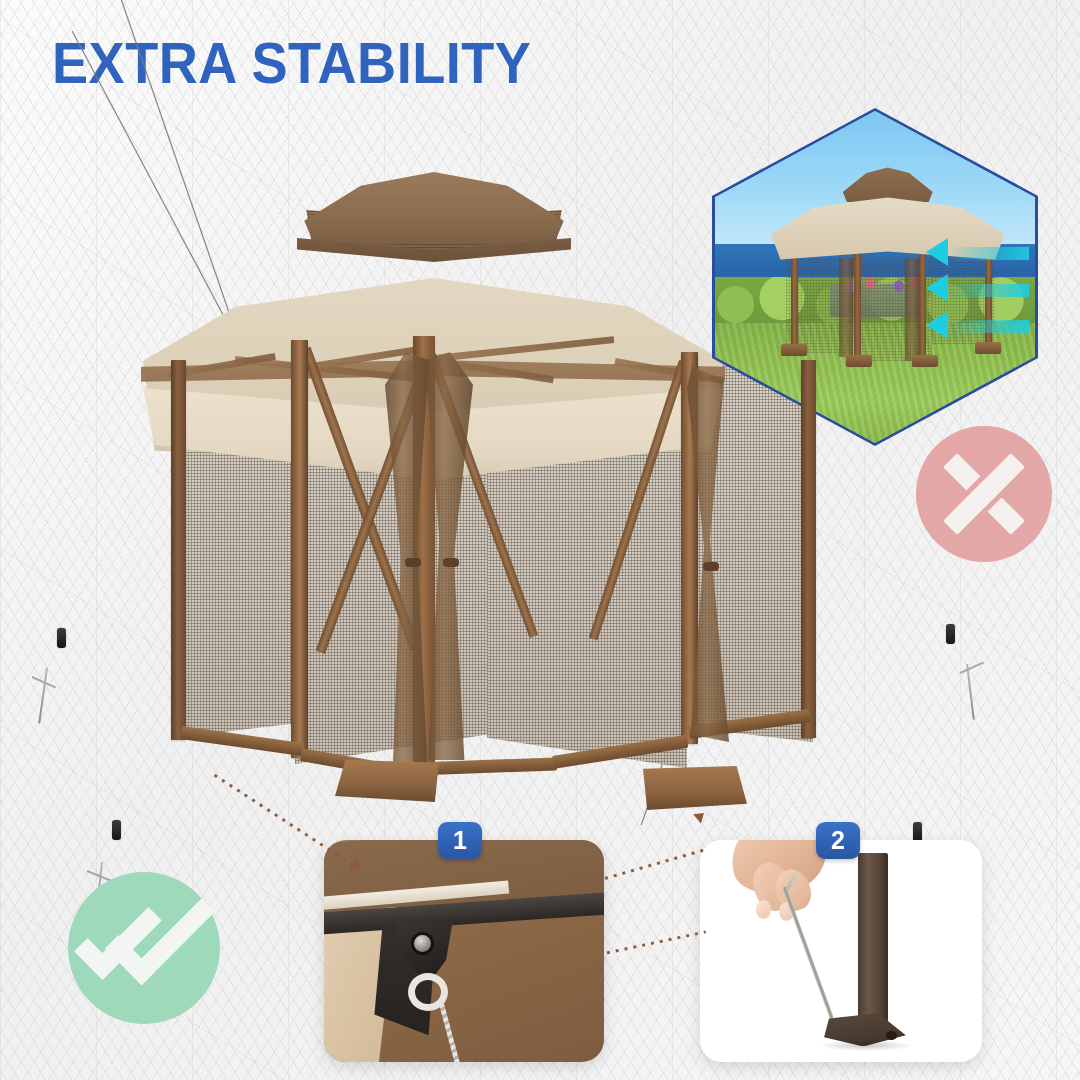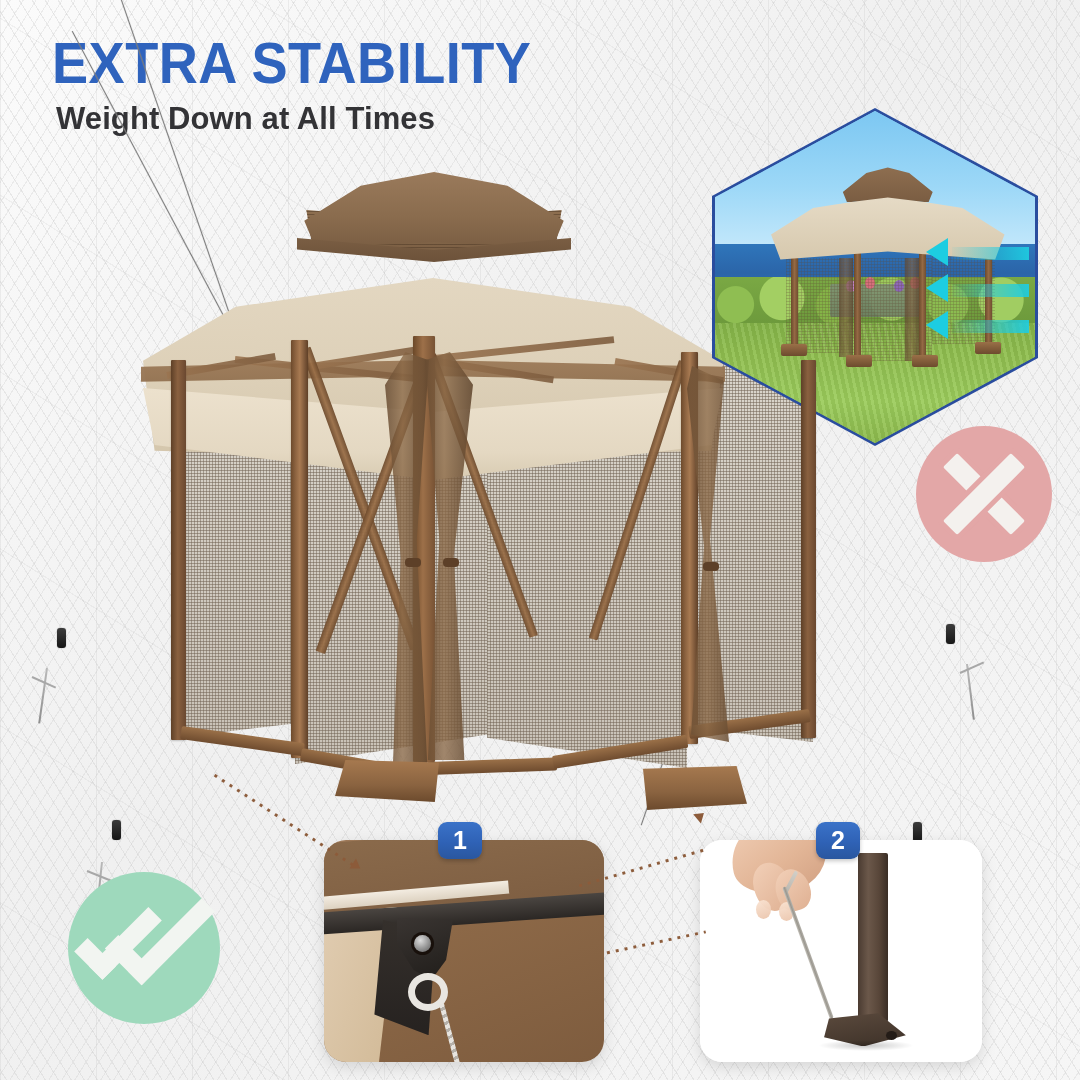--- a/index.html
+++ b/index.html
@@ -461,21 +461,20 @@
   }
 </style>
 </head>
 <body>
 
 <div id="stage">
 
   <div class="bg-texture"></div>
 
   <div class="headline">EXTRA STABILITY</div>
-  <div class="subhead">Weight Down at All Times</div>
 
   <div>
 
     <div class="rope" style="left:228px; top:322px; height:330px; transform:rotate(152deg);"></div>
     <div class="tensioner" style="left:57px; top:628px;"></div>
     <div class="stake" style="left:46px; top:668px; transform:rotate(8deg);"></div>
     <div class="stake-hook" style="left:32px; top:676px; transform:rotate(24deg);"></div>
 
     <div class="rope" style="left:254px; top:382px; height:486px; transform:rotate(161deg);"></div>
     <div class="tensioner" style="left:112px; top:820px;"></div>

